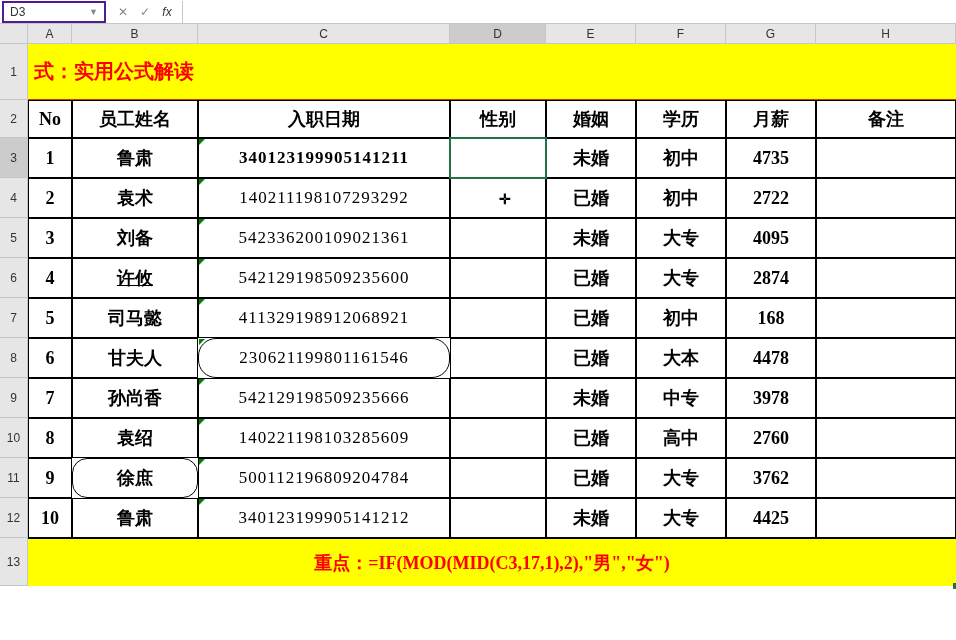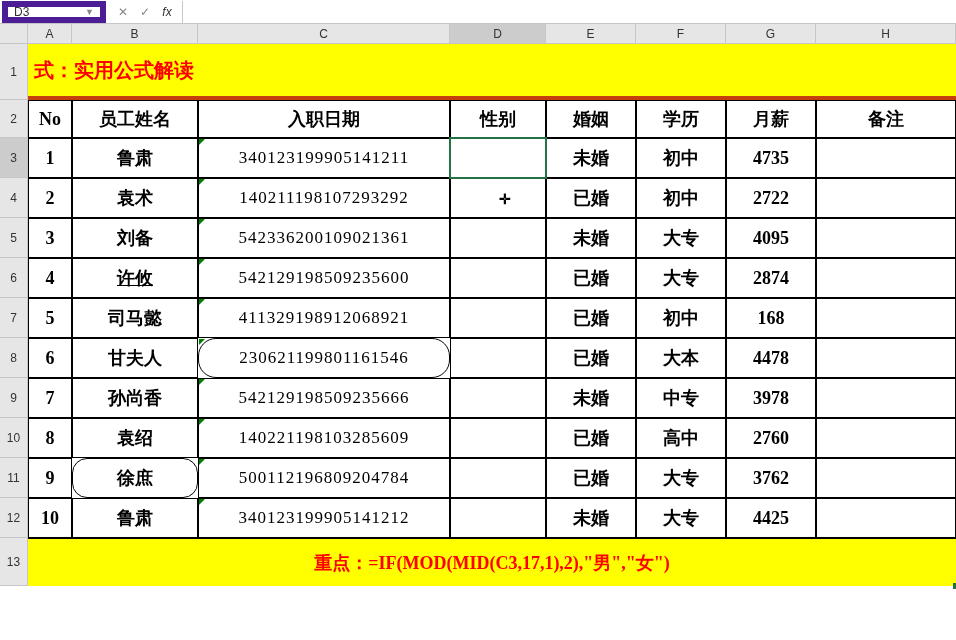--- a/index.html
+++ b/index.html
@@ -16,21 +16,21 @@
   .formula-bar {
     display: flex;
     align-items: center;
     height: 24px;
     border-bottom: 1px solid #c6c6c6;
     background: #fff;
   }
   .name-box {
     width: 104px;
     height: 22px;
-    border: 6px solid #4c1d95;
+    border: 2px solid #4c1d95;
     margin: 0 2px;
     display: flex;
     align-items: center;
     padding: 0 6px;
     font-size: 12px;
     color: #333;
     justify-content: space-between;
   }
   .name-box .dd { color:#888; font-size:9px; }
   .fx-icons {
@@ -65,21 +65,21 @@
     justify-content: center;
     color: #333;
     font-size: 12px;
     height: 20px;
   }
   .col-head.sel { background:#ccc; }
   .row-head { height: auto; }
   .row-head.sel { background:#ccc; }
   .corner { background:#e6e6e6; }
   
-  .title-row { grid-column: 2 / 10; background:#ffff00; display:flex; align-items:center; padding:0 6px; border-bottom:4px solid #c2410c; }
+  .title-row { grid-column: 2 / 10; background:#ffff00; display:flex; align-items:center; padding:0 6px; border-bottom:1px solid #c2410c; }
   .title-row span { font-size:20px; font-weight:bold; color:#ff0000; }
   
   .tblcell {
     border: 1px solid #000;
     display:flex;
     align-items:center;
     justify-content:center;
     font-size:18px;
     font-family:"SimSun","NSimSun",serif;
     background:#fff;
@@ -156,21 +156,21 @@
   <div class="tblcell hdr" style="height:38px">入职日期</div>
   <div class="tblcell hdr" style="height:38px">性别</div>
   <div class="tblcell hdr" style="height:38px">婚姻</div>
   <div class="tblcell hdr" style="height:38px">学历</div>
   <div class="tblcell hdr" style="height:38px">月薪</div>
   <div class="tblcell hdr" style="height:38px">备注</div>
 
   <div class="row-head sel" style="height: 40px;">3</div>
     <div class="tblcell bold" style="height: 40px;">1</div>
     <div class="tblcell bold" style="height: 40px;">鲁肃</div>
-    <div class="tblcell idno green-tri" style="height: 40px; position: relative;">340123199905141211</div>
+    <div class="tblcell idno green-tri" style="height: 40px; position: relative; font-weight: bold;">340123199905141211</div>
     <div class="tblcell selected" style="height: 40px;">
       <div class="fill-handle"></div>
     </div>
     <div class="tblcell bold" style="height: 40px;">未婚</div>
     <div class="tblcell bold" style="height: 40px;">初中</div>
     <div class="tblcell bold" style="height: 40px;">4735</div>
     <div class="tblcell " style="height: 40px;"></div>
     <div class="row-head" style="height: 40px;">4</div>
     <div class="tblcell bold" style="height: 40px;">2</div>
     <div class="tblcell bold" style="height: 40px;">袁术</div>

